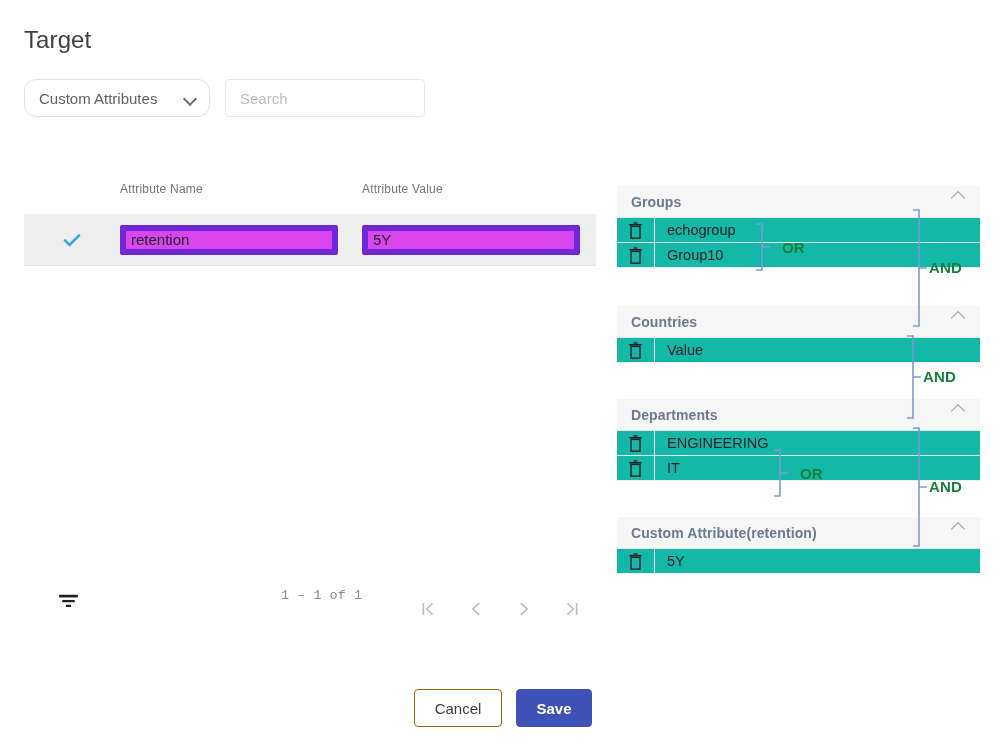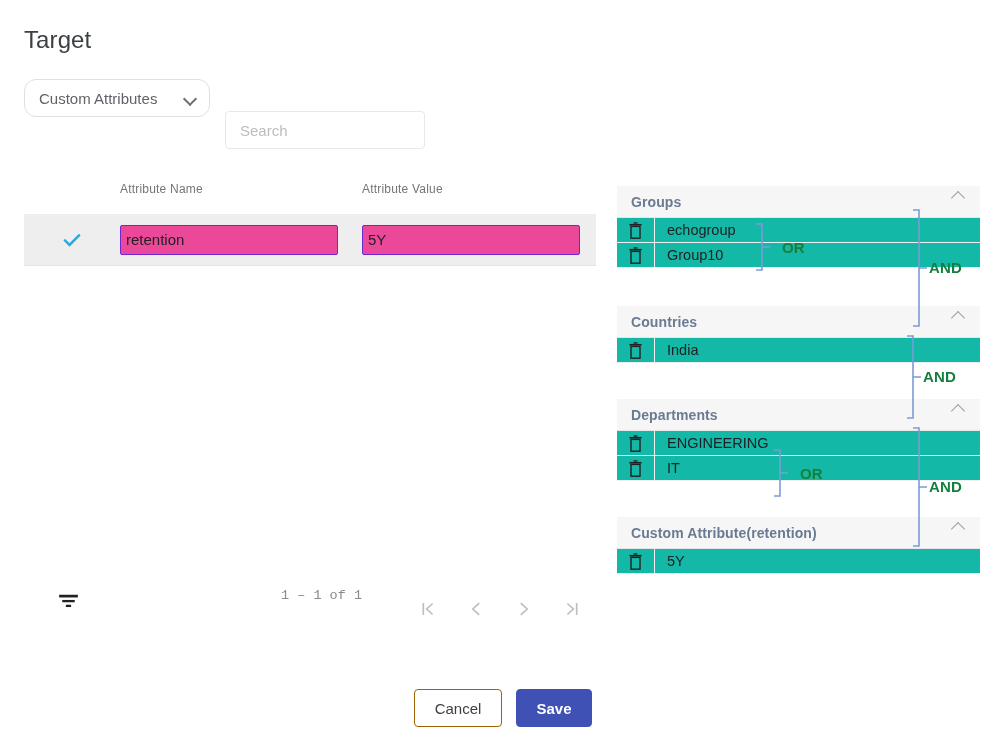--- a/index.html
+++ b/index.html
@@ -39,21 +39,20 @@
     width: 8px; height: 8px;
     border-right: 2px solid #6b7075; border-bottom: 2px solid #6b7075;
     transform: rotate(45deg);
   }
   .search-box {
     width: 200px; height: 38px;
     border: 1px solid #e8e8e8; border-radius: 4px;
     background: #fff; padding: 0 14px;
     font-size: 15px; color: #202124;
     font-family: "Liberation Sans", sans-serif;
-    margin-top: 32px;
   }
   .search-box::placeholder { color: #bdbdbd; }
 
   
   .table-wrap { position: absolute; left: 24px; top: 176px; width: 572px; }
   .t-head { display: flex; height: 38px; align-items: flex-start; }
   .c-check { width: 96px; flex: none; }
   .c-name  { width: 242px; flex: none; }
   .c-value { width: 234px; flex: none; }
   .th {
@@ -62,22 +61,22 @@
   }
   .t-row {
     display: flex; align-items: center;
     height: 52px; background: #eeeeee;
     border-bottom: 1px solid #e3e3e3;
   }
   .check-cell { width: 96px; flex: none; display: flex; justify-content: center; align-items: center; }
   .checkmark { width: 22px; height: 22px; display: block; }
   .cell-input {
     height: 30px; width: 218px;
-    border: 1px solid #6d28d9; border-radius: 2px;
-    background: #ec4899; padding: 0 5px;
+    border: 6px solid #6d28d9; border-radius: 2px;
+    background: #d946ef; padding: 0 5px;
     font-size: 15px; color: #202124;
     font-family: "Liberation Sans", sans-serif;
     outline: none;
   }
   .cell-name-wrap  { width: 242px; flex: none; }
   .cell-value-wrap { width: 234px; flex: none; }
 
   
   .paginator {
     position: absolute; left: 24px; top: 588px; width: 572px; height: 48px;
@@ -272,21 +271,21 @@
         <span class="chev-up"></span>
       </div>
       <div class="rule-item">
         <span class="trash-cell">
           <svg width="15" height="17" viewBox="0 0 16 18">
             <rect x="1.5" y="2" width="13" height="1.7" fill="#202124"></rect>
             <rect x="6" y="0.2" width="4" height="1.5" fill="#202124"></rect>
             <rect x="3.2" y="4.6" width="9.6" height="12.6" fill="none" stroke="#202124" stroke-width="1.5"></rect>
           </svg>
         </span>
-        <span class="rule-label">India</span>
+        <span class="rule-label">Value</span>
       </div>
     </div>
 
     <div class="gap-sm"></div>
 
     <div class="rule-group">
       <div class="rule-header">
         <span class="rule-header-title">Departments</span>
         <span class="chev-up"></span>
       </div>

